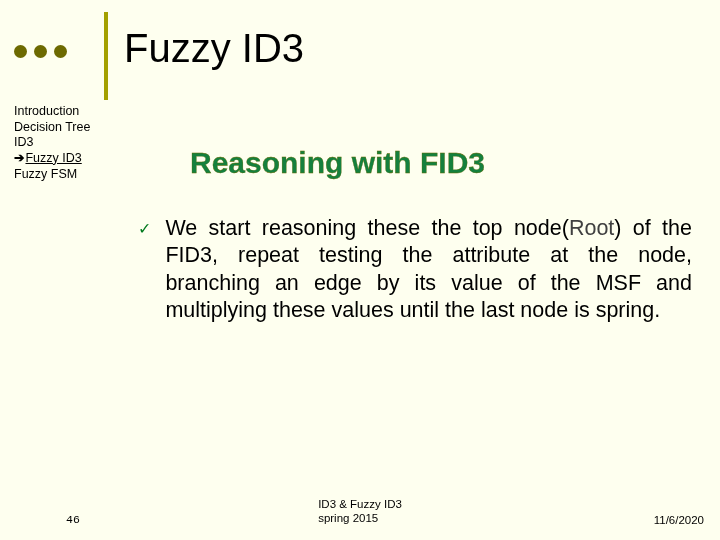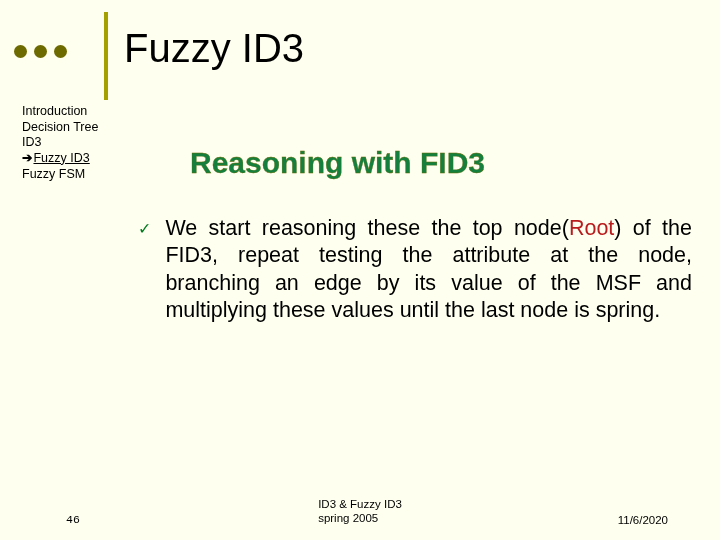--- a/index.html
+++ b/index.html
@@ -38,21 +38,20 @@
     font-weight: 400;
     color: #000;
   }
   .nav {
     position: absolute;
     left: 14px;
     top: 104px;
     font-size: 12.5px;
     line-height: 1.25;
     color: #000;
-    margin-left: 8px;
   }
   .nav-item { display: block; }
   .nav-item.current .arrow {
     color: #000;
     font-weight: bold;
     margin-right: 1px;
   }
   .nav-item.current .lbl {
     text-decoration: underline;
   }
@@ -82,21 +81,21 @@
     flex: 0 0 auto;
   }
   .body-text {
     font-size: 21.5px;
     line-height: 1.27;
     color: #000;
     text-align: justify;
     text-justify: inter-word;
   }
   .body-text .root {
-    color: #b91c1c;
+    color: #404040;
   }
   .footer {
     position: absolute;
     left: 0;
     right: 0;
     bottom: 14px;
     width: 100%;
     font-size: 11.5px;
     color: #000;
   }
@@ -109,21 +108,21 @@
   .footer-center {
     position: absolute;
     left: 50%;
     transform: translateX(-50%);
     bottom: 0;
     line-height: 1.2;
     white-space: nowrap;
   }
   .footer-date {
     position: absolute;
-    right: 52px;
+    right: 16px;
     bottom: 0;
     margin-top: 32px;
   }
 </style>
 </head>
 <body>
 
 <div class="decor-dots">
   <span class="dot"></span>
   <span class="dot"></span>
@@ -145,16 +144,16 @@
 
 <div class="body-row">
   <span class="check">✓</span>
   <div class="body-text"><span>We start reasoning these the top node(</span><span class="root">Root</span><span>) of the FID3, repeat testing the attribute at the node, branching an edge by its value of the MSF and multiplying these values until the last node is spring.</span></div>
 </div>
 
 <div class="footer">
   <span class="footer-page">46</span>
   <span class="footer-center">
     <span>ID3 &amp; Fuzzy ID3</span><br>
-    <span>spring 2005</span>
+    <span>spring 2015</span>
   </span>
   <span class="footer-date">11/6/2020</span>
 </div>
 
 </body></html>

